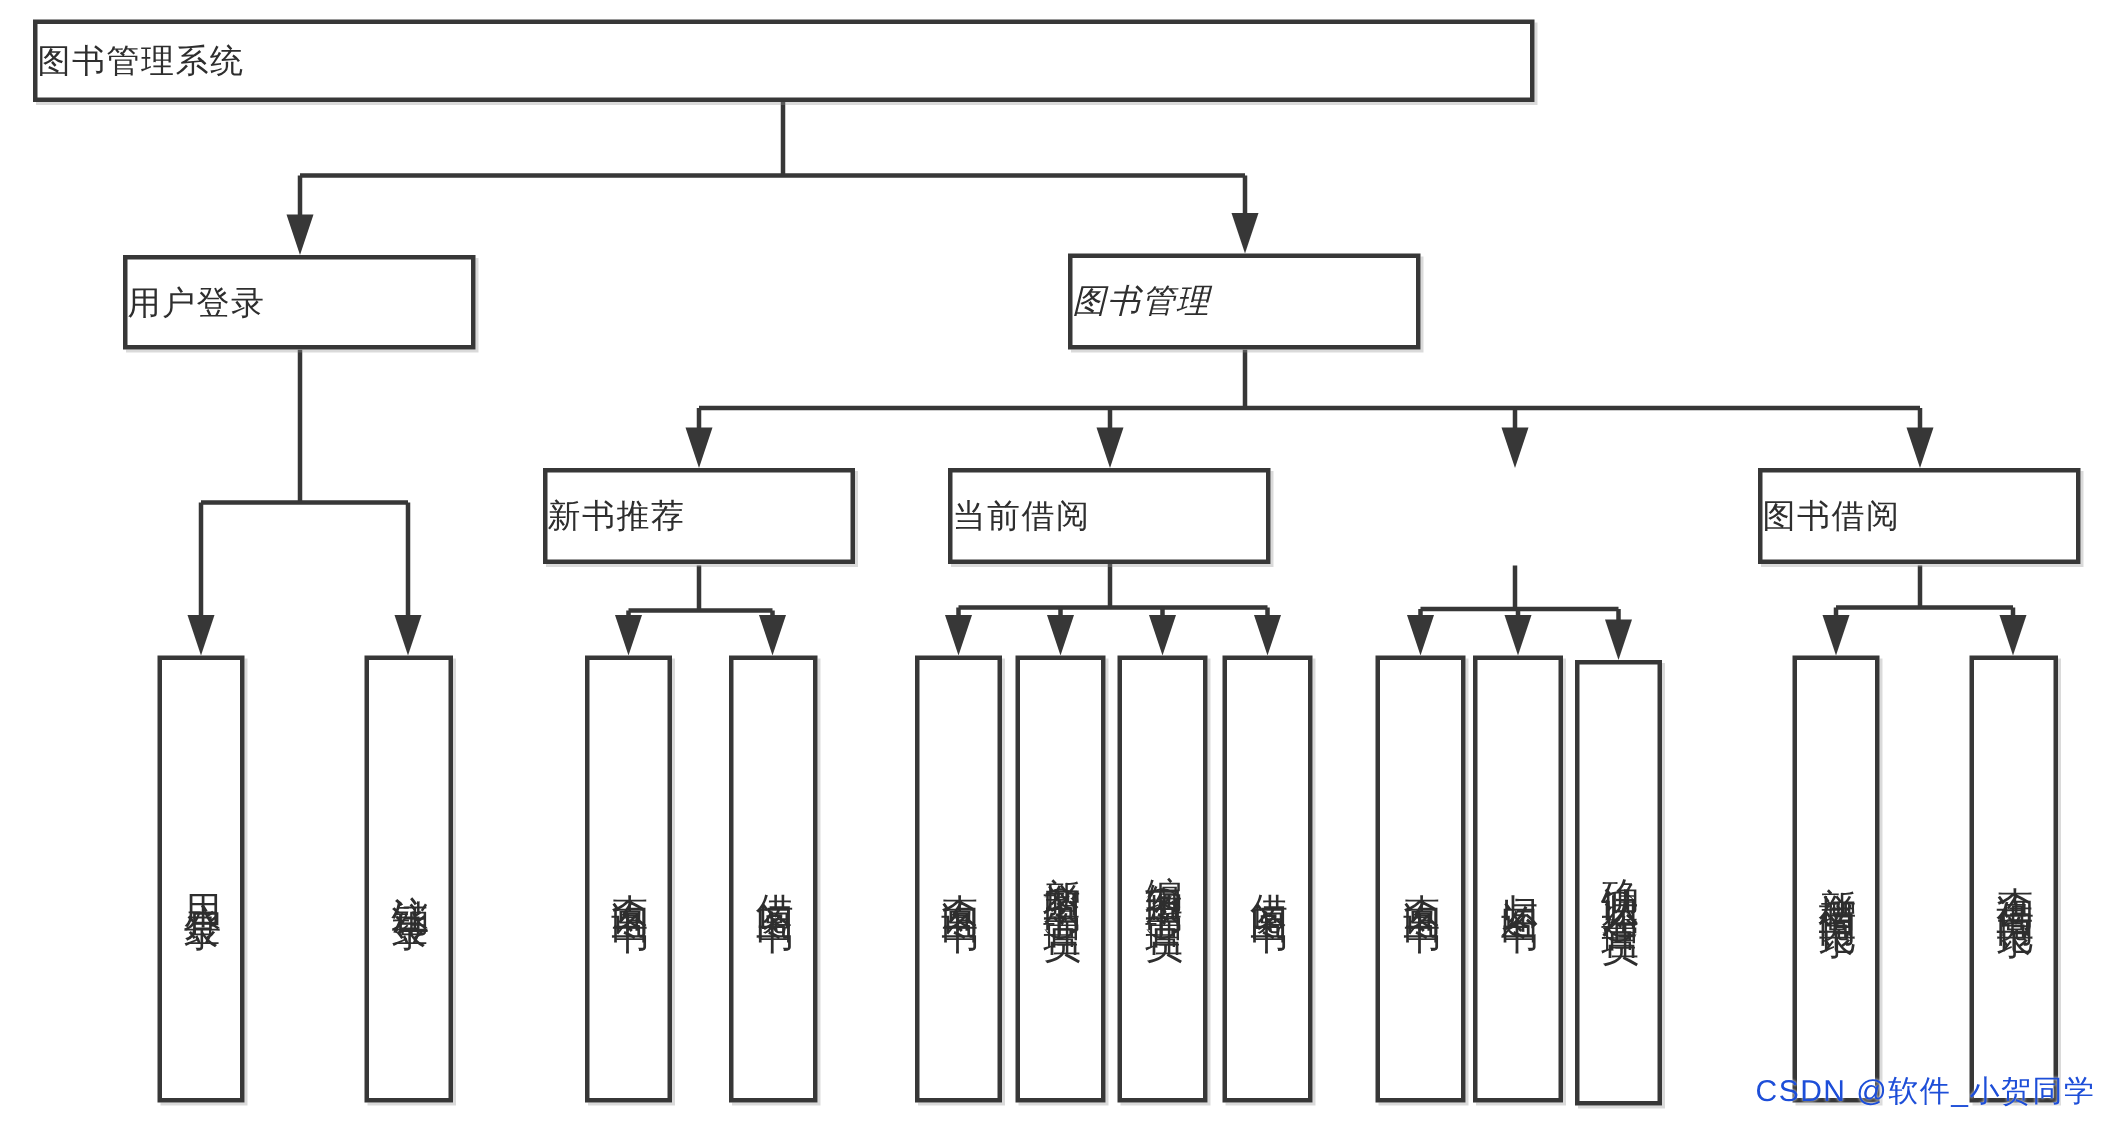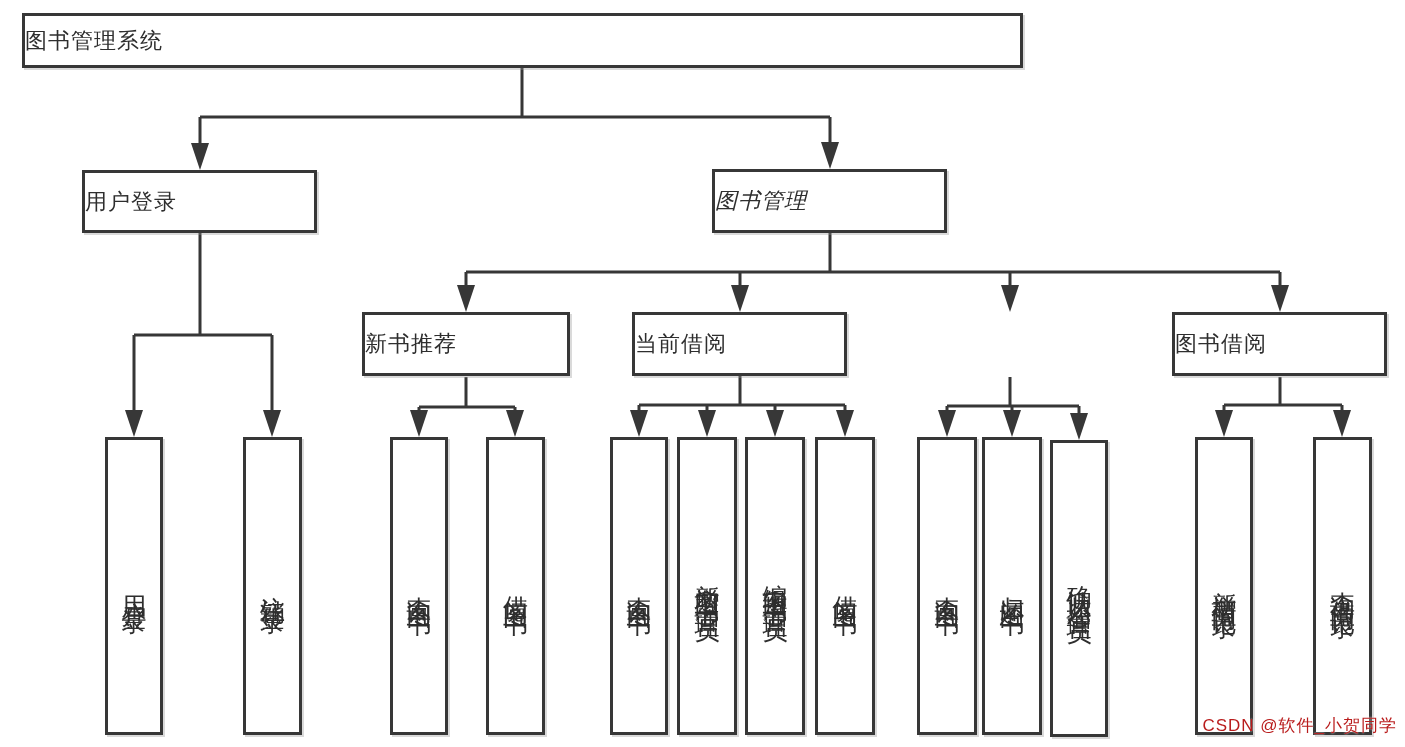--- a/index.html
+++ b/index.html
@@ -18,21 +18,21 @@
     position:absolute;box-sizing:border-box;background:#ffffff;
     border:3px solid #373737;box-shadow:2px 2px 0 rgba(150,150,150,.35);
     display:flex;align-items:center;justify-content:center;z-index:2;
   }
   .vbox .vt{
     writing-mode:vertical-rl;text-orientation:mixed;
     font-size:25px;line-height:1;letter-spacing:5px;white-space:nowrap;
   }
   .watermark{
     position:absolute;right:8px;top:714px;z-index:5;
-    font-size:17px;color:#b91c1c;letter-spacing:1px;white-space:nowrap;
+    font-size:20px;color:#1d4ed8;letter-spacing:1px;white-space:nowrap;
     text-shadow:0 0 2px #ffffff;
   }
 </style>
 </head>
 <body>
 
 <div class="stage">
 
   <svg class="wires" viewBox="0 0 1405 747" xmlns="http://www.w3.org/2000/svg">
     <path id="wirepath" fill="none" stroke="#373737" stroke-width="3" d="M522 68 V117 M200 117 H830 M200 117 V148 M830 117 V147

